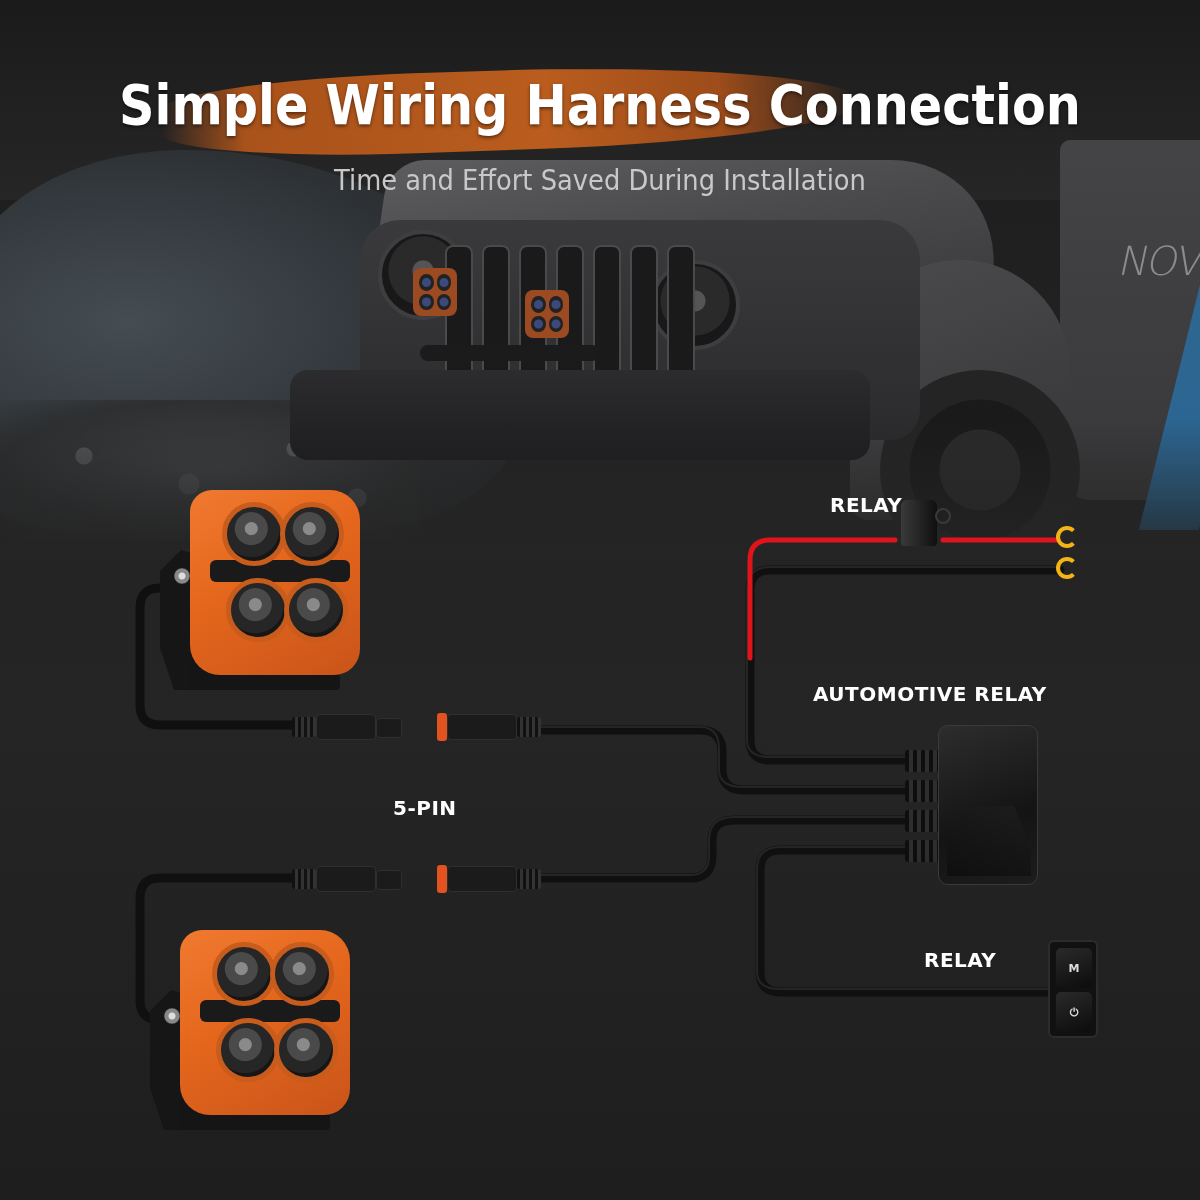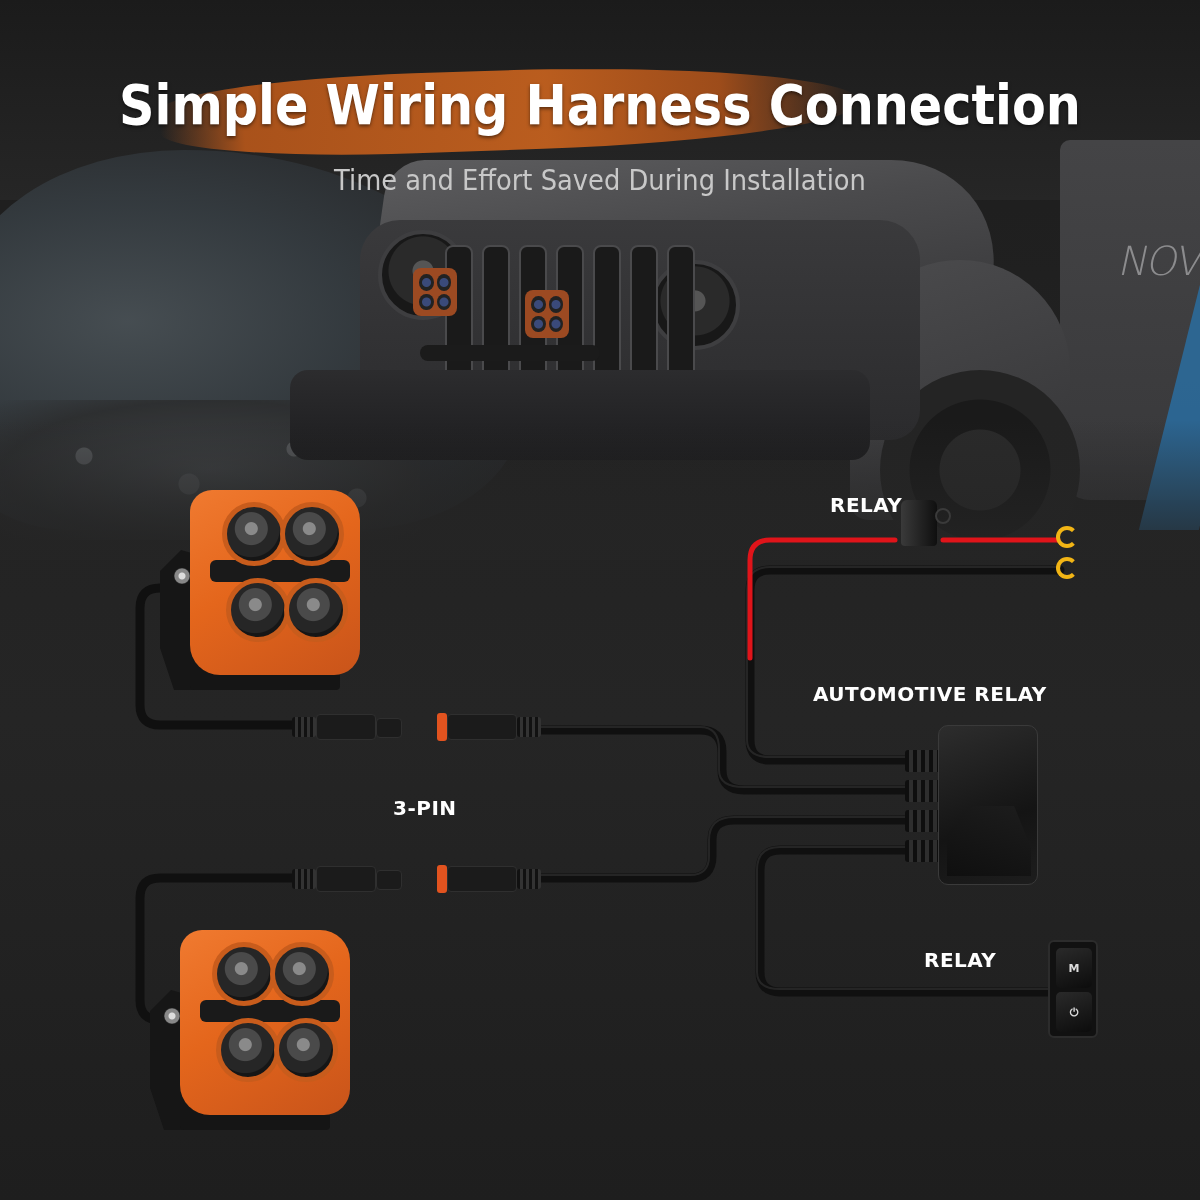--- a/index.html
+++ b/index.html
@@ -255,21 +255,21 @@
   <div class="relay-pins">
     <div class="relay-pin"></div>
     <div class="relay-pin"></div>
     <div class="relay-pin"></div>
     <div class="relay-pin"></div>
   </div>
   <div class="relay">
     <div class="relay-face"></div>
   </div>
 
-  <div class="label" style="left:393px; top:796px;">3-PIN</div>
+  <div class="label" style="left:393px; top:796px;">5-PIN</div>
 
   <div class="label" style="left:924px; top:948px;">RELAY</div>
   <div class="switch">
     <div class="switch-btn top">M</div>
     <div class="switch-btn bot">⏻</div>
   </div>
 
 </div>
 
 </body></html>

